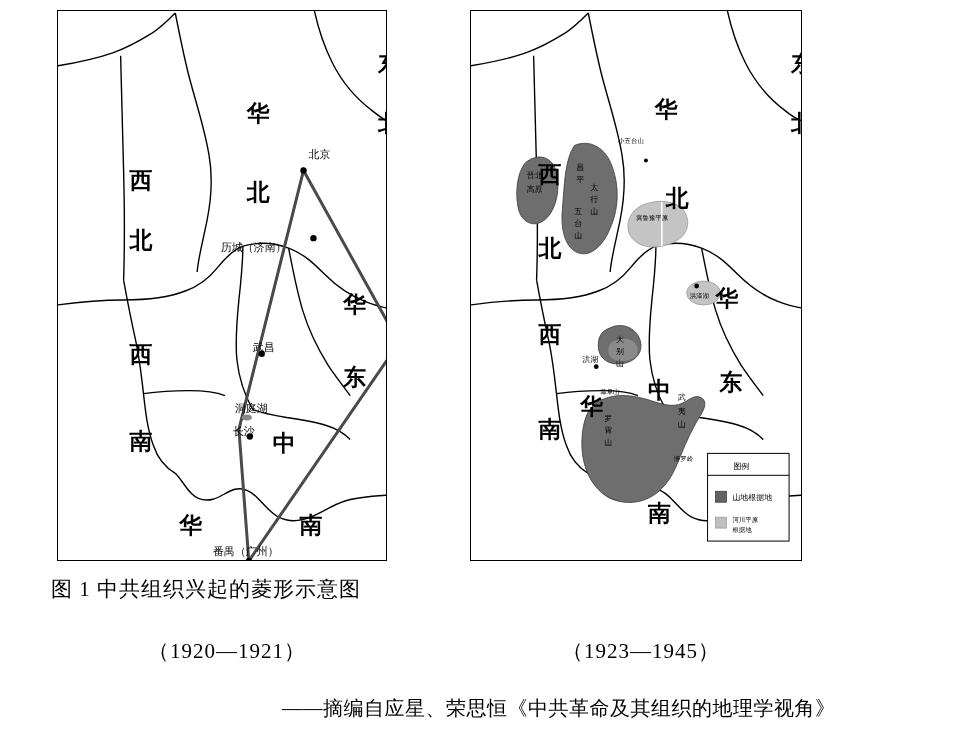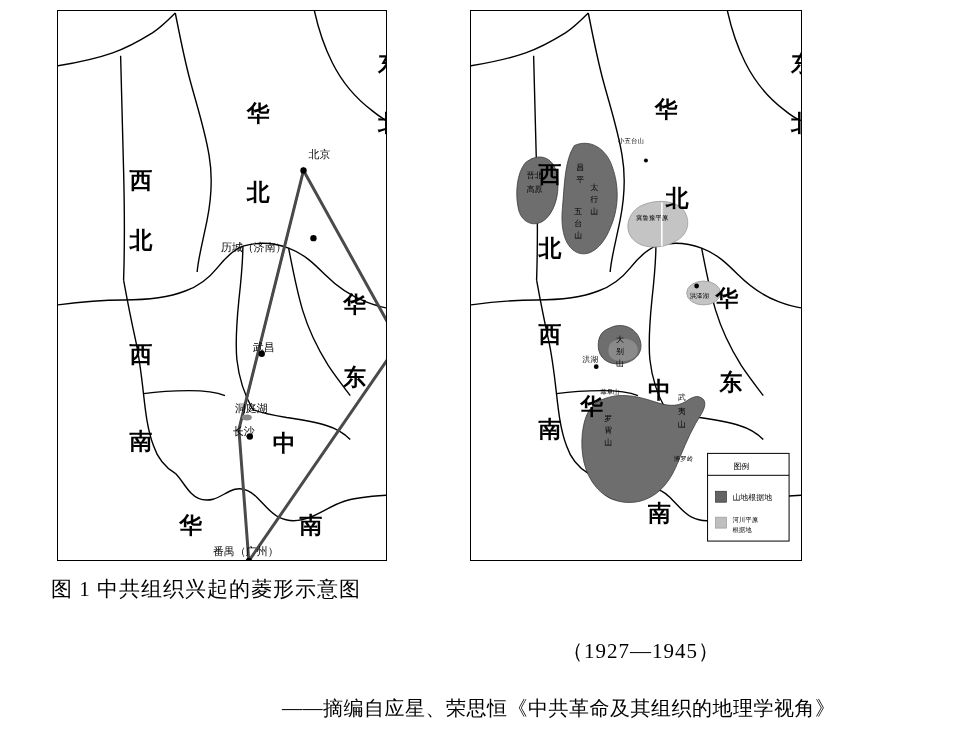--- a/index.html
+++ b/index.html
@@ -273,17 +273,18 @@
           <text class="lbl-xtiny" x="263" y="523">根据地</text>
         </g>
       </svg>
     </div>
   </div>
 
   <div class="caption-row">
     <div class="caption" id="caption-1">图 1  中共组织兴起的菱形示意图</div>
   </div>
 
-  <div class="caption-years" id="years-2">（1927—1945）</div>
+  <div class="caption-years" id="years-1">（1920—1921）</div>
+  <div class="caption-years" id="years-2">（1923—1945）</div>
 
   <div id="source-line">——摘编自应星、荣思恒《中共革命及其组织的地理学视角》</div>
 
 </div>
 
 </body></html>

